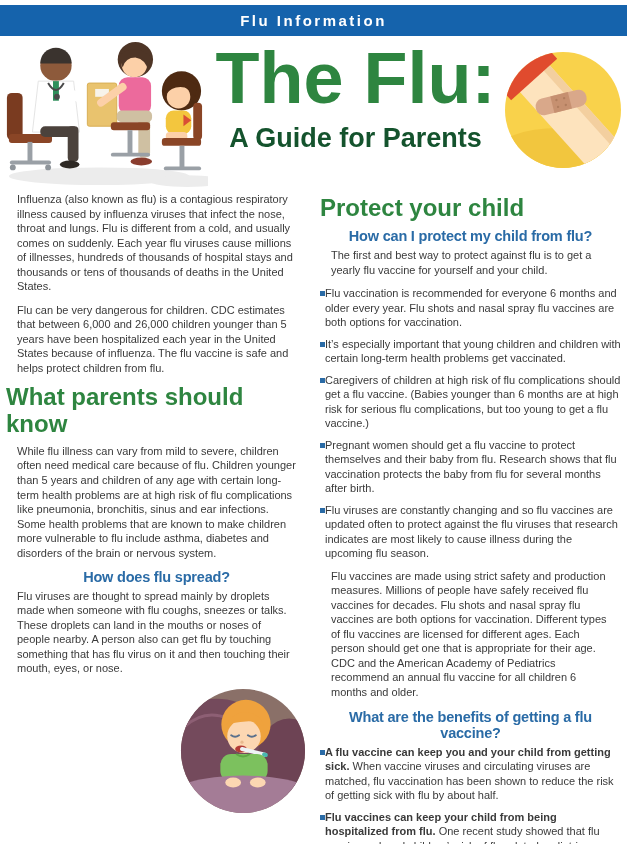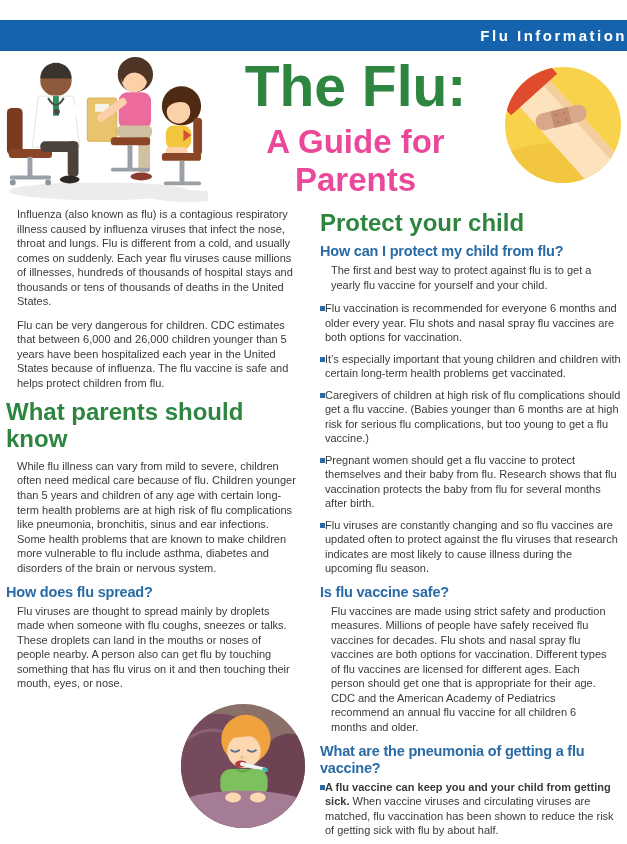--- a/index.html
+++ b/index.html
@@ -2,49 +2,49 @@
 <html><head>
 <meta charset="utf-8">
 <style>
   html,body { margin:0; padding:0; background:#ffffff; }
   .page {
     width:627px; height:844px; margin:0 auto; background:#ffffff;
     font-family:"Liberation Sans", sans-serif; position:relative; overflow:hidden;
   }
   
   .topbar {
-    margin-top:20px; height:31px; background:#1563ac;
-    display:flex; align-items:center; justify-content:flex-end;
+    margin-top:5px; height:31px; background:#1563ac;
+    display:flex; align-items:center; justify-content:center;
   }
   .topbar-label {
     color:#ffffff; font-weight:bold; font-size:15px; letter-spacing:2.5px;
   }
   
   .header { display:flex; height:150px; align-items:flex-start; }
   .illus-wrap { width:208px; flex:none; }
   .titles { flex:1; text-align:center; padding-top:6px; }
   .page-title {
-    margin:0; font-size:57px; line-height:1.02; font-weight:bold; color:#2e8540;
+    margin:0; font-size:72px; line-height:1.02; font-weight:bold; color:#2e8540;
   }
   .page-subtitle {
-    margin:8px 0 11px; font-size:33px; font-weight:bold; color:#ec4899;
+    margin:8px 0 11px; font-size:27px; font-weight:bold; color:#14532d;
   }
   .badge-wrap { width:122px; flex:none; padding:14px 2px 0 0; }
   
   .columns { display:flex; gap:13px; padding:6px 5px 0 6px; }
   .col {
     width:301px; flex:none; font-size:11px; line-height:1.32; color:#3a3a3a;
   }
   .col p { margin:0 11px 9px; }
   .h-green {
     margin:3px 0 7px; font-size:24px; font-weight:bold; color:#2e8540; line-height:1.1;
   }
   .h-blue {
     margin:2px 0 3px; font-size:14.5px; font-weight:bold; color:#2a6ba6;
-    line-height:1.15; letter-spacing:-0.2px;
+    line-height:1.15; letter-spacing:-0.2px;text-align:center;
   }
   .bullets { list-style:none; margin:0 0 8px; padding:0; }
   .bullet { display:flex; gap:0; margin:0 0 7px; }
   .sq { width:5px; height:5px; background:#2a6ba6; margin-top:5px; flex:none; }
   .bullet-text { flex:1; }
   .bullet-text b { font-weight:bold; }
   .sick-circle { float:right; width:128px; height:128px; margin:2px 0 4px 8px; }
   .clearfix::after { content:""; display:block; clear:both; }
 </style>
 </head>
@@ -216,24 +216,23 @@
         <li class="bullet">
           <span class="sq"></span>
           <span class="bullet-text">Pregnant women should get a flu vaccine to protect themselves and their baby from flu. Research shows that flu vaccination protects the baby from flu for several months after birth.</span>
         </li>
         <li class="bullet">
           <span class="sq"></span>
           <span class="bullet-text">Flu viruses are constantly changing and so flu vaccines are updated often to protect against the flu viruses that research indicates are most likely to cause illness during the upcoming flu season.</span>
         </li>
       </ul>
 
-      <div class="h-blue">Is flu vaccine safe?</div>
       <p>Flu vaccines are made using strict safety and production measures. Millions of people have safely received flu vaccines for decades. Flu shots and nasal spray flu vaccines are both options for vaccination. Different types of flu vaccines are licensed for different ages. Each person should get one that is appropriate for their age. CDC and the American Academy of Pediatrics recommend an annual flu vaccine for all children 6 months and older.</p>
 
-      <div class="h-blue">What are the pneumonia of getting a flu vaccine?</div>
+      <div class="h-blue">What are the benefits of getting a flu vaccine?</div>
       <ul class="bullets">
         <li class="bullet">
           <span class="sq"></span>
           <span class="bullet-text"><b>A flu vaccine can keep you and your child from getting sick.</b> <span>When vaccine viruses and circulating viruses are matched, flu vaccination has been shown to reduce the risk of getting sick with flu by about half.</span></span>
         </li>
         <li class="bullet">
           <span class="sq"></span>
           <span class="bullet-text"><b>Flu vaccines can keep your child from being hospitalized from flu.</b> <span>One recent study showed that flu vaccine reduced children’s risk of flu-related pediatric intensive care unit admission by 74%.</span></span>
         </li>
       </ul>

